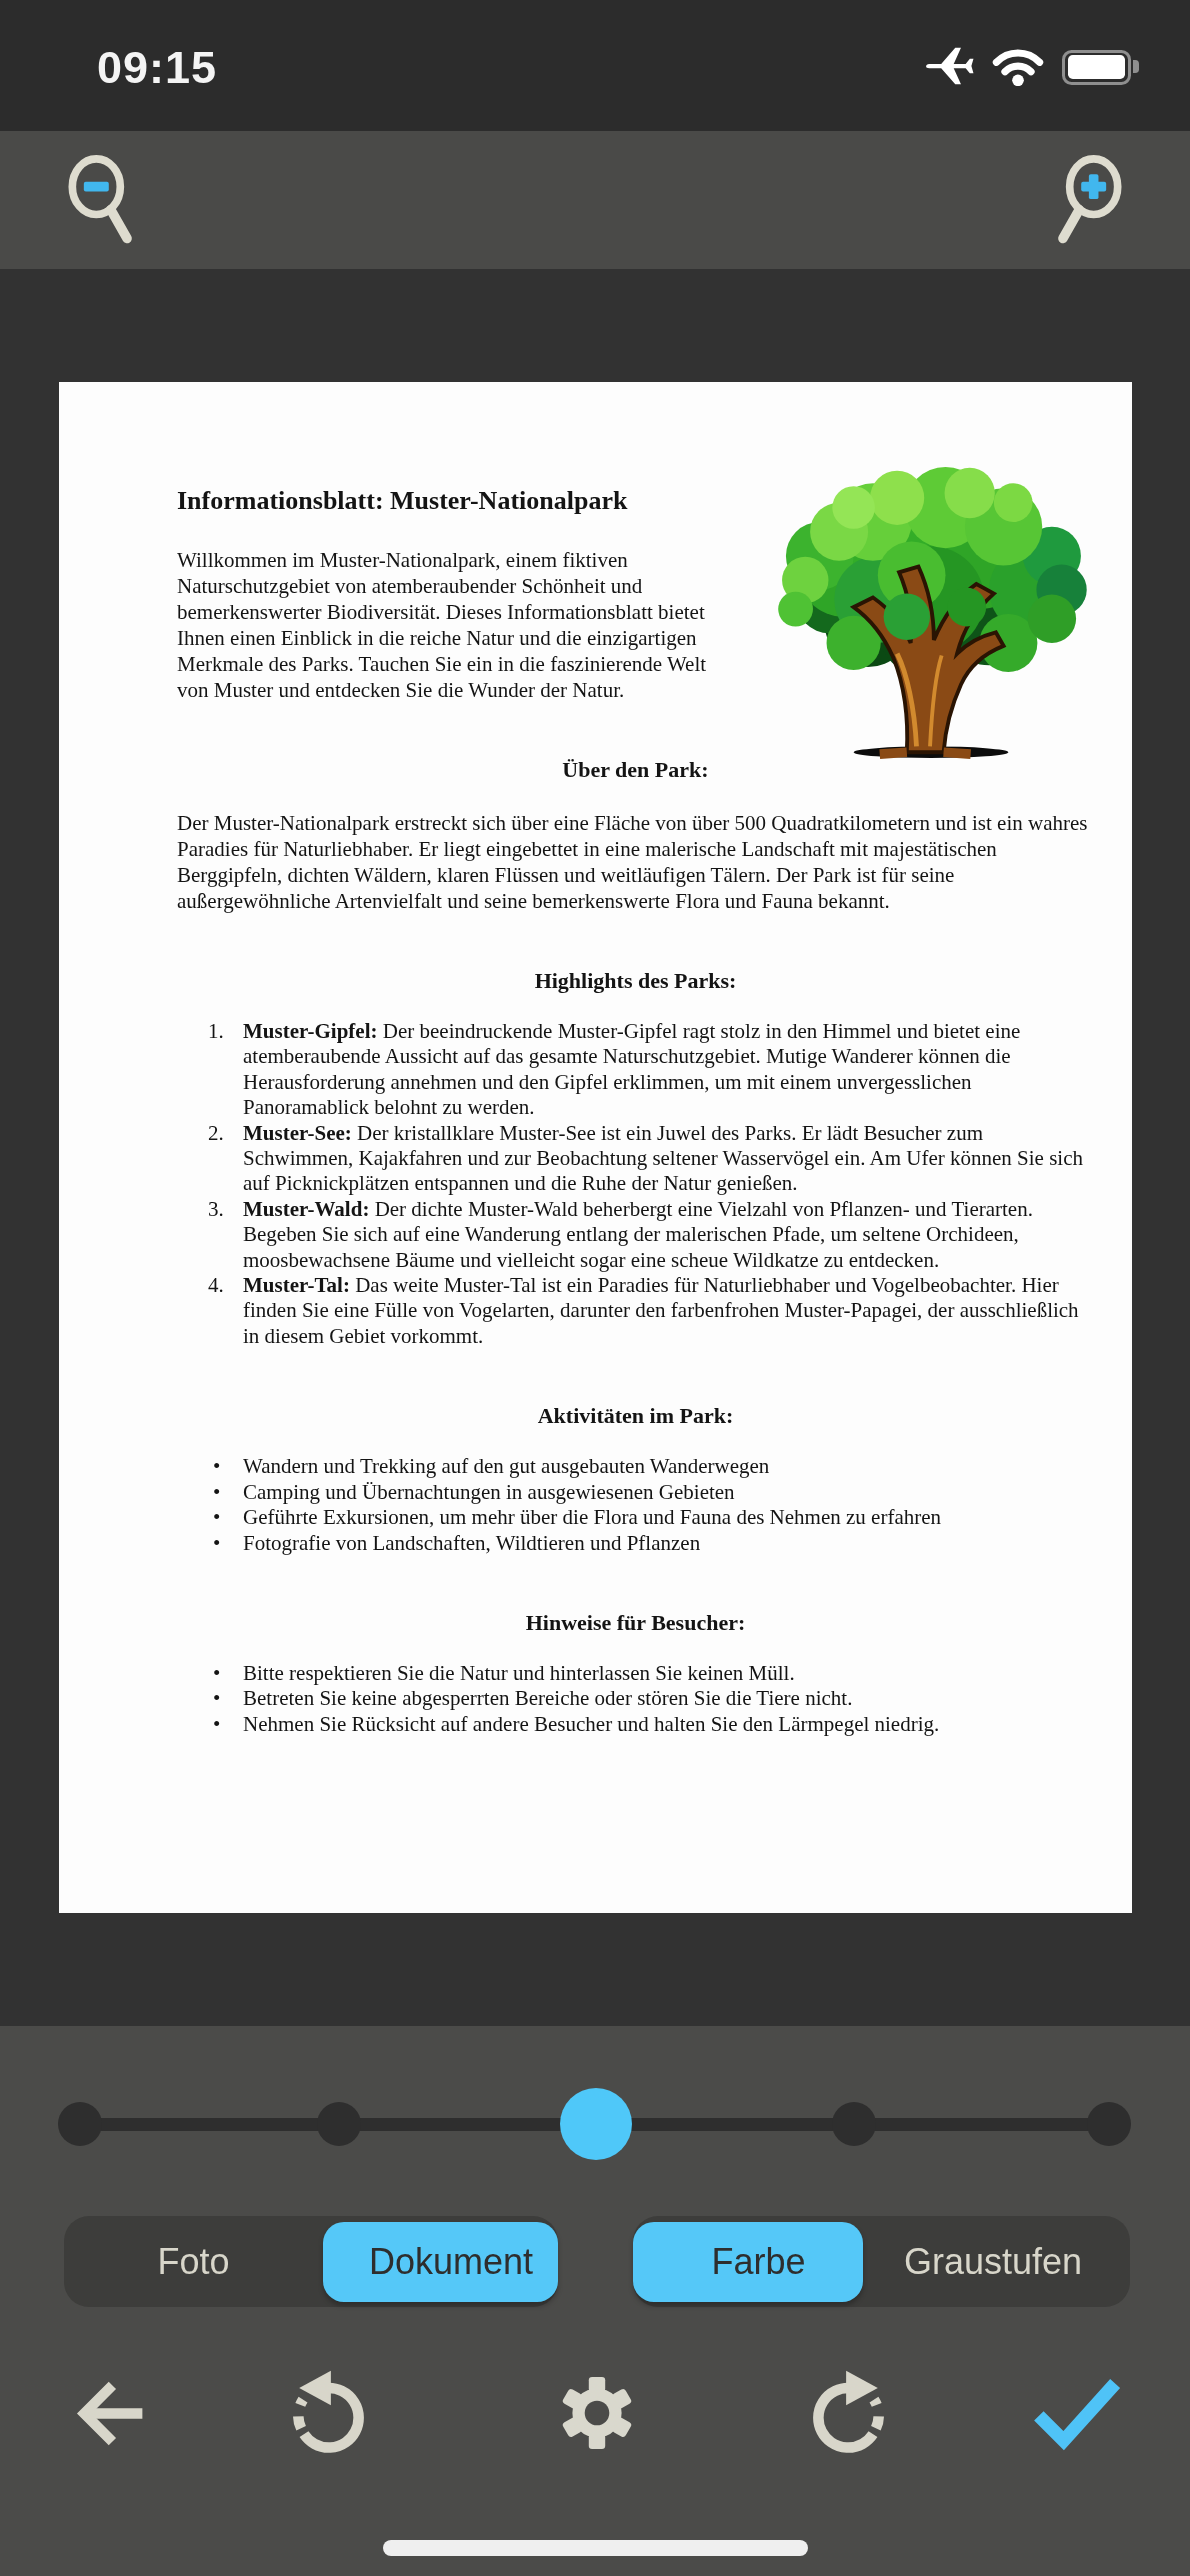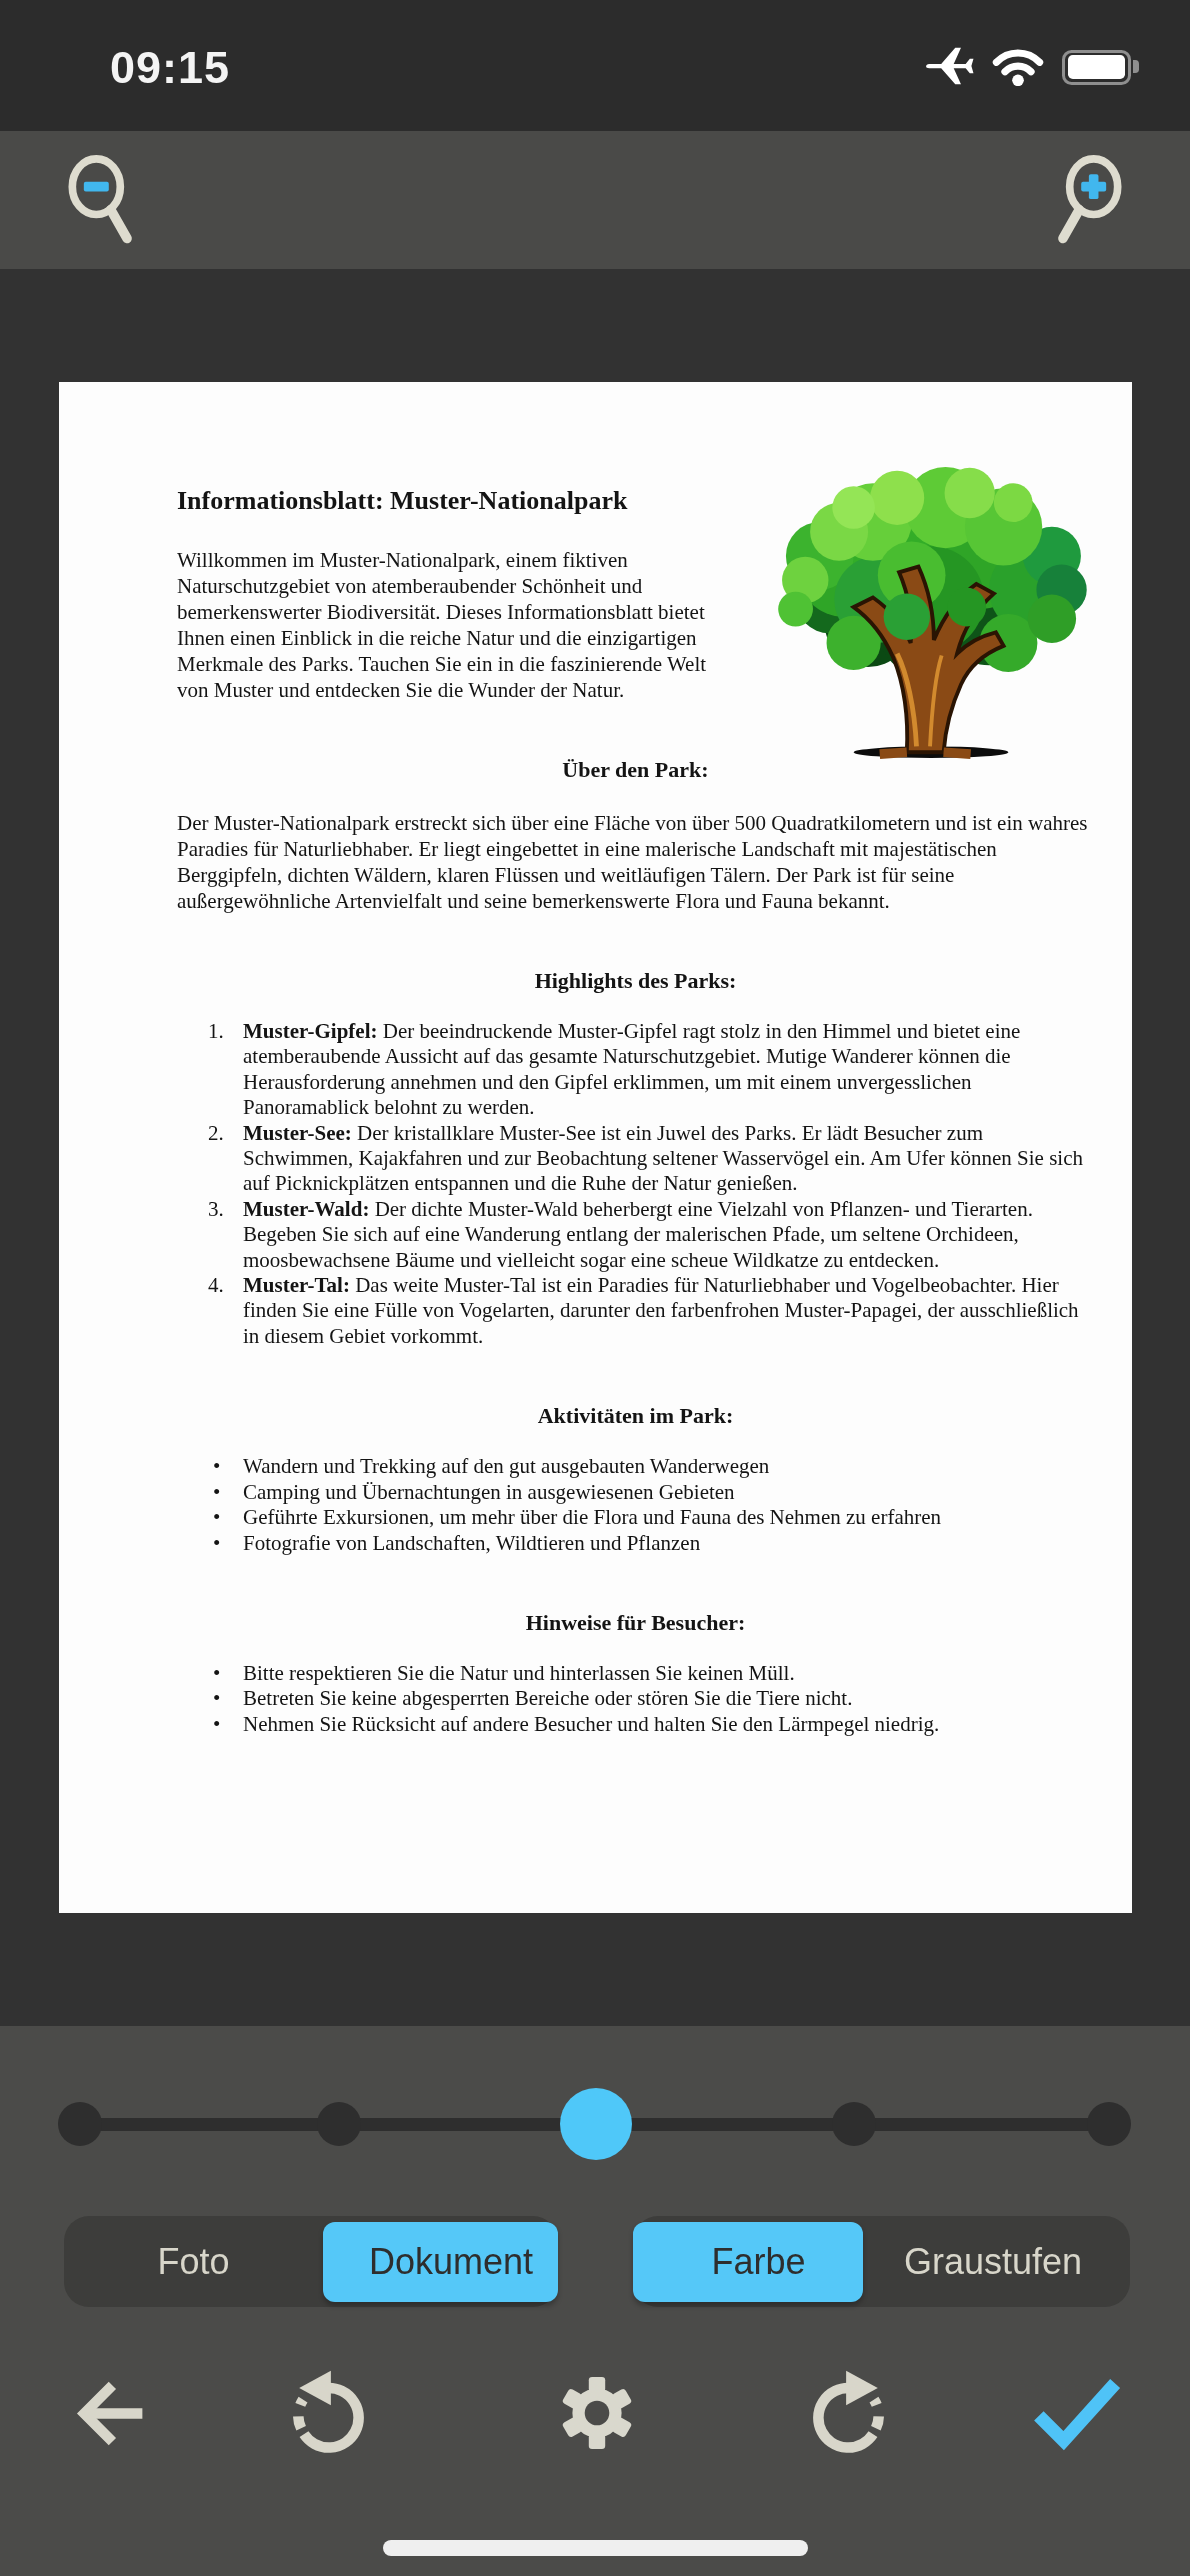--- a/index.html
+++ b/index.html
@@ -3,21 +3,21 @@
 <meta charset="utf-8">
 <style>
   * { margin:0; padding:0; box-sizing:border-box; }
   html,body { background:#1a1a1a; }
   .screen {
     position:relative; width:1190px; height:2576px; overflow:hidden;
     background:#323232; font-family:"Liberation Sans", sans-serif;
   }
   
   .status-bar { position:absolute; top:0; left:0; width:1190px; height:131px; background:#2c2c2c; }
-  .status-time { position:absolute; left:110px; top:42px; font-size:45px; font-weight:700; color:#f4f4f4; letter-spacing:1px; }
+  .status-time { position:absolute; left:97px; top:42px; font-size:45px; font-weight:700; color:#f4f4f4; letter-spacing:1px; }
   .status-icons { position:absolute; right:59px; top:44px; display:flex; align-items:center; gap:17px; }
   .battery { position:relative; width:69px; height:35px; }
   .battery .shell { position:absolute; inset:0; border:3.8px solid #8f8f8f; border-radius:9.6px; }
   .battery .fill { position:absolute; left:5.8px; top:5.8px; right:5.8px; bottom:5.8px; background:#ffffff; border-radius:4.8px; }
   .battery .tip { position:absolute; right:-7.7px; top:10.5px; width:5.8px; height:13.4px; background:#8f8f8f; border-radius:0 3.8px 3.8px 0; }
   
   .zoom-toolbar { position:absolute; top:131px; left:0; width:1190px; height:138px; background:#4a4a48; }
   .zoom-btn { position:absolute; top:21px; width:96px; height:100px; background:none; border:none; cursor:pointer; }
   .zoom-btn.out { left:56px; }
   .zoom-btn.in  { right:56px; }
@@ -41,21 +41,21 @@
   
   .panel { position:absolute; top:2026px; left:0; width:1190px; height:550px; background:#4b4b49; }
   .slider { position:absolute; left:0; top:0; width:1190px; height:163px; }
   .slider .track { position:absolute; left:80px; top:92px; width:1029px; height:12.5px; background:#2e2e2e; border-radius:6.7px; }
   .slider .dot { position:absolute; top:76px; width:44px; height:44px; border-radius:50%; background:#2e2e2e; cursor:pointer; }
   .slider .dot.active { top:62px; width:72px; height:72px; background:#4fc8f9; }
   .seg-row { position:absolute; top:190px; left:0; width:1190px; height:91px; }
   .seg { position:absolute; top:0; height:91px; background:#3d3d3b; border-radius:25px; display:flex; align-items:center; }
   .seg.mode { left:64px; width:494px; }
   .seg.color { left:633px; width:497px; }
-  .seg-opt { height:91px; display:flex; align-items:center; justify-content:center; font-size:36px; color:#d8d6ca; cursor:pointer; border-radius:12px; }
+  .seg-opt { height:91px; display:flex; align-items:center; justify-content:center; font-size:36px; color:#d8d6ca; cursor:pointer; border-radius:21px; }
   .seg.mode .seg-opt:nth-child(1){ width:259px; }
   .seg.mode .seg-opt:nth-child(2){ width:235px; }
   .seg.color .seg-opt:nth-child(1){ width:230px; }
   .seg.color .seg-opt:nth-child(2){ width:260px; }
   .seg-opt.selected { background:#55c8f8; color:#2e2e2e; height:80px; margin:5.8px 0; box-shadow:0 3.8px 5.8px rgba(0,0,0,.25);padding-left:21px; }
   .tools { position:absolute; top:326px; left:0; width:1190px; height:125px; }
   .tool-btn { position:absolute; top:0; width:125px; height:125px; background:none; border:none; cursor:pointer; display:flex; align-items:center; justify-content:center; }
   .home-indicator { position:absolute; left:383px; top:514px; width:425px; height:16.3px; border-radius:8.6px; background:#efefef; cursor:pointer; }
 </style>
 </head>

